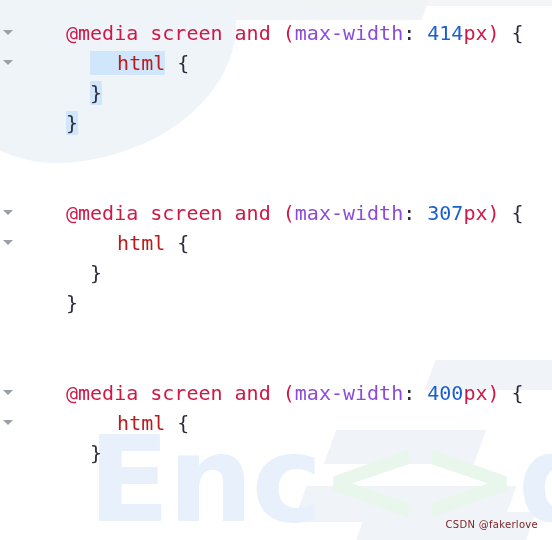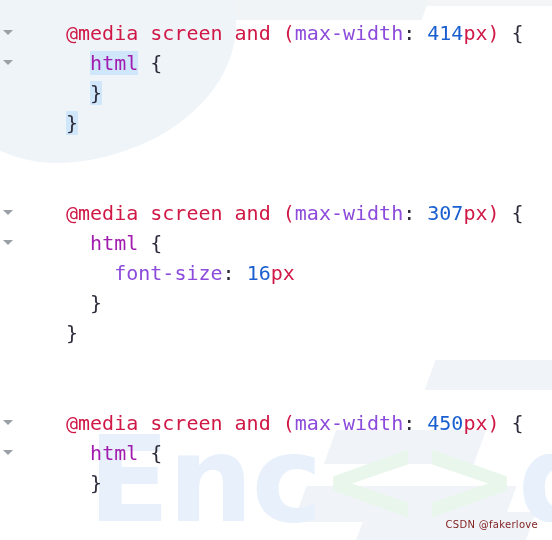--- a/index.html
+++ b/index.html
@@ -104,21 +104,21 @@
   }
   .code-text { flex: 1; }
 
   
   .t-atrule   { color: #d01846; }      
   .t-paren    { color: #d01846; }      
   .t-feature  { color: #8d4bdb; }      
   .t-prop     { color: #8d4bdb; }      
   .t-num      { color: #1a5fd0; }      
   .t-unit     { color: #d01846; }      
-  .t-sel      { color: #a21caf; }      
+  .t-sel      { color: #b91c1c; padding-left: 27px; }      
   .t-punct    { color: #2b2b3a; }      
   .t-hl       { background: #cfe6fb; } 
   .t-brace-hl { background: #cfe6fb; }
 
   
   #attribution {
     position: absolute;
     right: 14px;
     bottom: 10px;
     z-index: 3;
@@ -145,23 +145,22 @@
 
 <div id="code-area">
     <div class="code-line"><div class="gutter"><div class="fold-chevron"></div></div><div class="code-text"><span class="t-atrule">@media screen and </span><span class="t-paren">(</span><span class="t-feature">max-width</span><span class="t-punct">: </span><span class="t-num">414</span><span class="t-unit">px</span><span class="t-paren">)</span><span class="t-punct"> {</span></div></div>
     <div class="code-line"><div class="gutter"><div class="fold-chevron"></div></div><div class="code-text"><span>  </span><span class="t-sel t-hl">html</span><span class="t-punct"> {</span></div></div>
     <div class="code-line"><div class="gutter"></div><div class="code-text"><span>  </span><span class="t-punct t-brace-hl">}</span></div></div>
     <div class="code-line"><div class="gutter"></div><div class="code-text"><span class="t-punct t-brace-hl">}</span></div></div>
     <div class="code-line"><div class="gutter"></div><div class="code-text"></div></div>
     <div class="code-line"><div class="gutter"></div><div class="code-text"></div></div>
     <div class="code-line"><div class="gutter"><div class="fold-chevron"></div></div><div class="code-text"><span class="t-atrule">@media screen and </span><span class="t-paren">(</span><span class="t-feature">max-width</span><span class="t-punct">: </span><span class="t-num">307</span><span class="t-unit">px</span><span class="t-paren">)</span><span class="t-punct"> {</span></div></div>
     <div class="code-line"><div class="gutter"><div class="fold-chevron"></div></div><div class="code-text"><span>  </span><span class="t-sel">html</span><span class="t-punct"> {</span></div></div>
-    <div class="code-line"><div class="gutter"></div><div class="code-text"><span>    </span><span class="t-prop">font-size</span><span class="t-punct">: </span><span class="t-num">16</span><span class="t-unit">px</span></div></div>
     <div class="code-line"><div class="gutter"></div><div class="code-text"><span>  </span><span class="t-punct">}</span></div></div>
     <div class="code-line"><div class="gutter"></div><div class="code-text"><span class="t-punct">}</span></div></div>
     <div class="code-line"><div class="gutter"></div><div class="code-text"></div></div>
     <div class="code-line"><div class="gutter"></div><div class="code-text"></div></div>
-    <div class="code-line"><div class="gutter"><div class="fold-chevron"></div></div><div class="code-text"><span class="t-atrule">@media screen and </span><span class="t-paren">(</span><span class="t-feature">max-width</span><span class="t-punct">: </span><span class="t-num">450</span><span class="t-unit">px</span><span class="t-paren">)</span><span class="t-punct"> {</span></div></div>
+    <div class="code-line"><div class="gutter"><div class="fold-chevron"></div></div><div class="code-text"><span class="t-atrule">@media screen and </span><span class="t-paren">(</span><span class="t-feature">max-width</span><span class="t-punct">: </span><span class="t-num">400</span><span class="t-unit">px</span><span class="t-paren">)</span><span class="t-punct"> {</span></div></div>
     <div class="code-line"><div class="gutter"><div class="fold-chevron"></div></div><div class="code-text"><span>  </span><span class="t-sel">html</span><span class="t-punct"> {</span></div></div>
     <div class="code-line"><div class="gutter"></div><div class="code-text"><span>  </span><span class="t-punct">}</span></div></div>
   </div>
 
 <div id="attribution">CSDN @fakerlove</div>
 
 </body></html>

